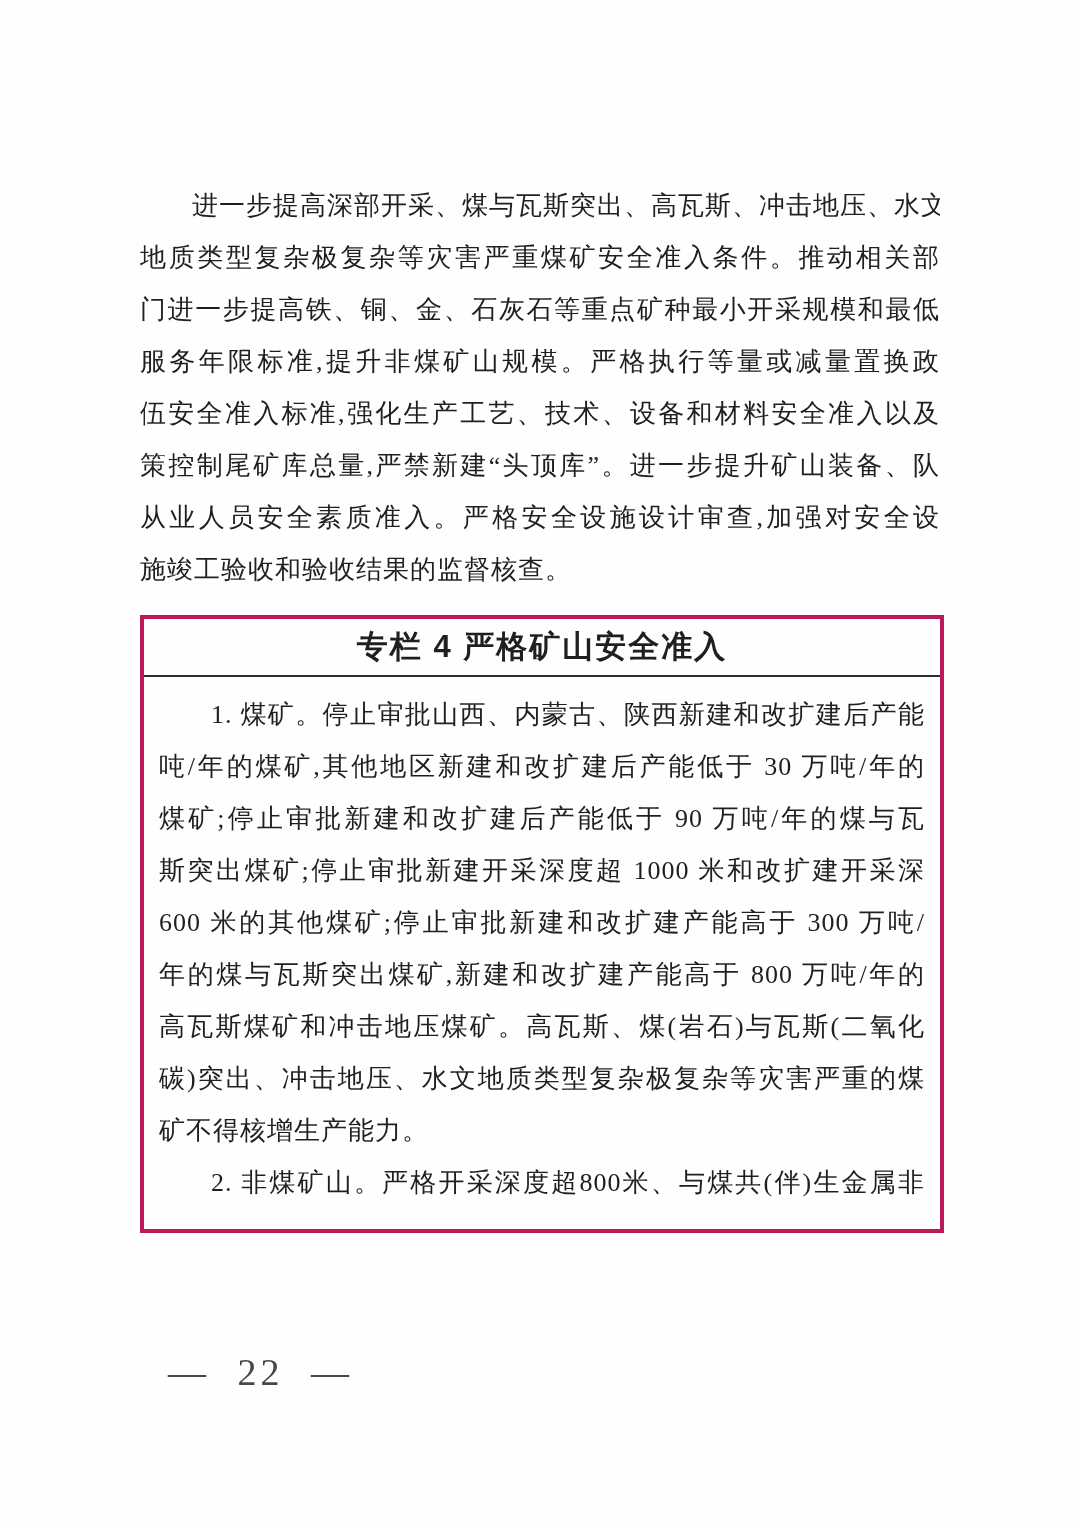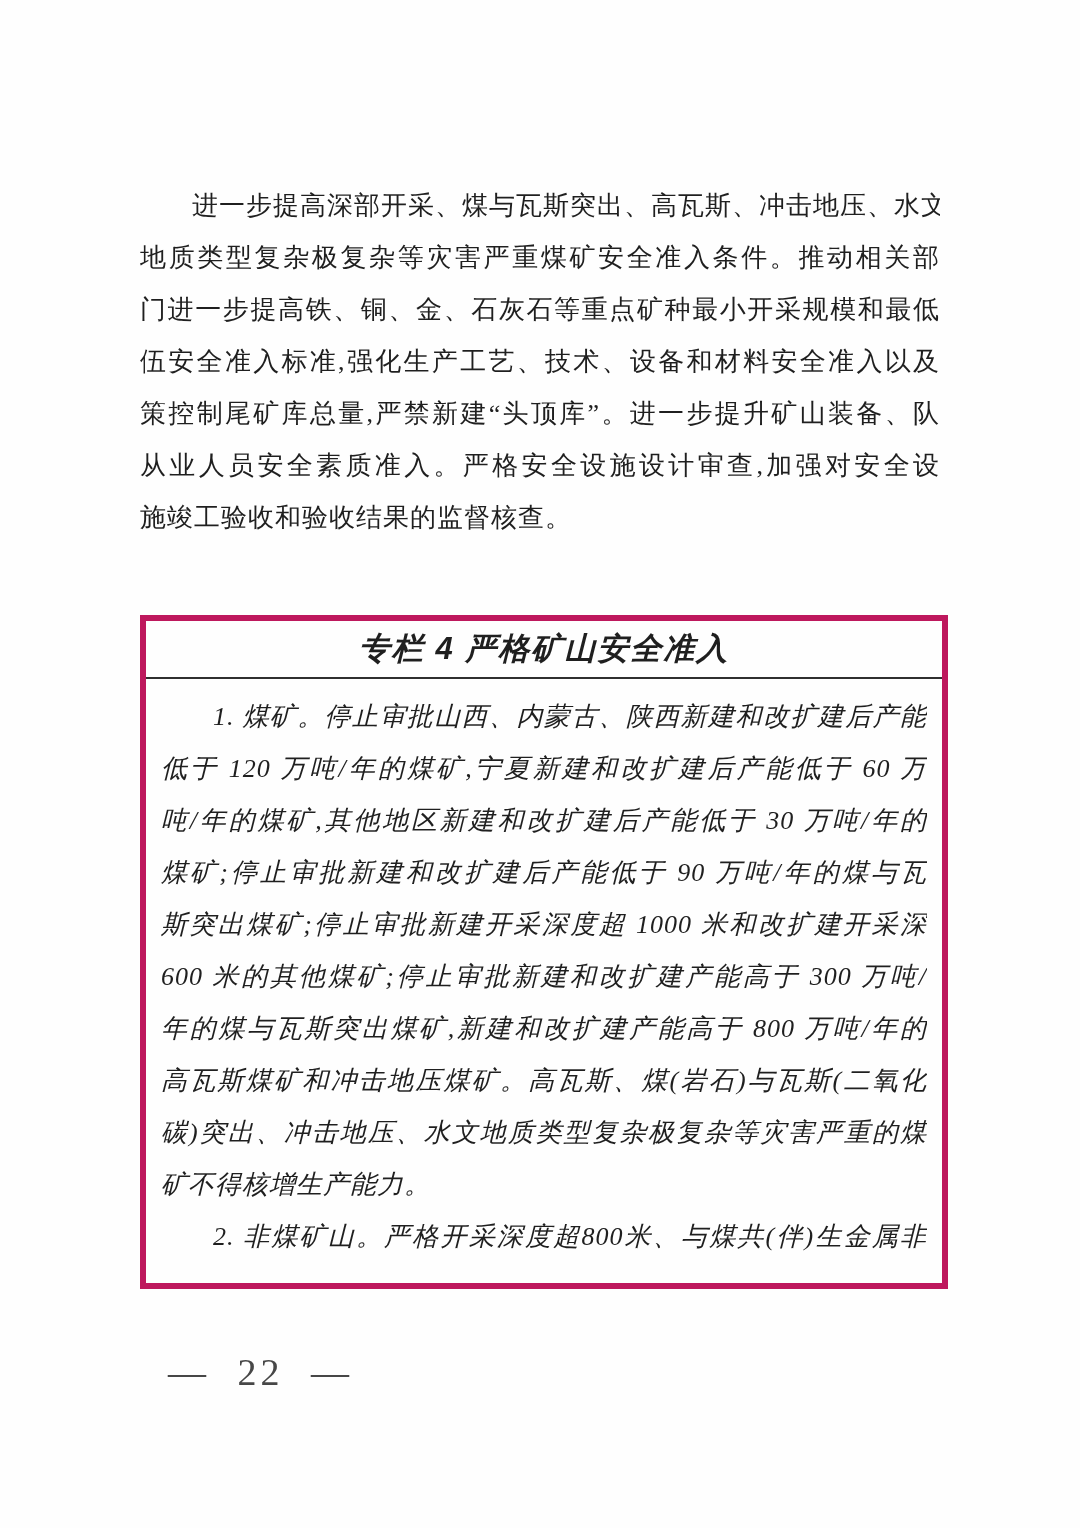--- a/index.html
+++ b/index.html
@@ -35,23 +35,22 @@
   .line.indent { text-indent: 2em; }
   .line.no-just {
     text-align: center;
     text-align-last: left;
   }
   .callout {
     position: absolute;
     left: 140px;
     top: 615px;
     width: 796px;
-    border: 6px solid #be185d;
+    border: 4px solid #be185d;
     background: #fefefe;
-    font-style: italic;
   }
   .callout-title {
     height: 56px;
     line-height: 56px;
     text-align: center;
     text-align-last: center;
     font-family: "Liberation Sans", "DejaVu Sans", sans-serif;
     font-weight: bold;
     font-size: 31px;
     letter-spacing: 2px;
@@ -73,31 +72,31 @@
 </style>
 </head>
 <body>
 
 <div class="page">
 
   <section class="content para">
     <div class="line indent">进一步提高深部开采、煤与瓦斯突出、高瓦斯、冲击地压、水文</div>
     <div class="line">地质类型复杂极复杂等灾害严重煤矿安全准入条件。推动相关部</div>
     <div class="line">门进一步提高铁、铜、金、石灰石等重点矿种最小开采规模和最低</div>
+    <div class="line">服务年限标准,提升非煤矿山规模。严格执行等量或减量置换政</div>
     <div class="line">伍安全准入标准,强化生产工艺、技术、设备和材料安全准入以及</div>
     <div class="line">策控制尾矿库总量,严禁新建“头顶库”。进一步提升矿山装备、队</div>
     <div class="line">从业人员安全素质准入。严格安全设施设计审查,加强对安全设</div>
     <div class="line no-just">施竣工验收和验收结果的监督核查。</div>
   </section>
 
   <section class="callout">
     <header class="callout-title">专栏 4  严格矿山安全准入</header>
     <div class="callout-body">
       <div class="line indent">1. 煤矿。停止审批山西、内蒙古、陕西新建和改扩建后产能</div>
-      <div class="line">低于 120 万吨/年的煤矿,宁夏新建和改扩建后产能低于 60 万</div>
       <div class="line">吨/年的煤矿,其他地区新建和改扩建后产能低于 30 万吨/年的</div>
       <div class="line">煤矿;停止审批新建和改扩建后产能低于 90 万吨/年的煤与瓦</div>
       <div class="line">斯突出煤矿;停止审批新建开采深度超 1000 米和改扩建开采深</div>
       <div class="line">600 米的其他煤矿;停止审批新建和改扩建产能高于 300 万吨/</div>
       <div class="line">年的煤与瓦斯突出煤矿,新建和改扩建产能高于 800 万吨/年的</div>
       <div class="line">高瓦斯煤矿和冲击地压煤矿。高瓦斯、煤(岩石)与瓦斯(二氧化</div>
       <div class="line">碳)突出、冲击地压、水文地质类型复杂极复杂等灾害严重的煤</div>
       <div class="line no-just">矿不得核增生产能力。</div>
       <div class="line indent">2. 非煤矿山。严格开采深度超800米、与煤共(伴)生金属非</div>
     </div>

